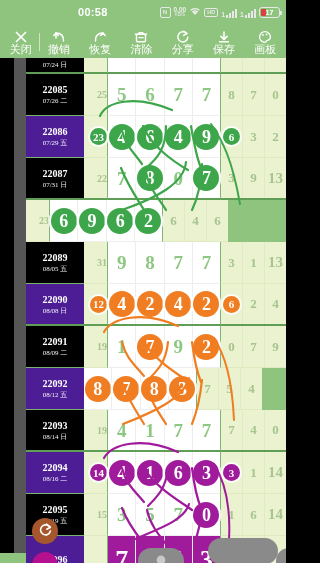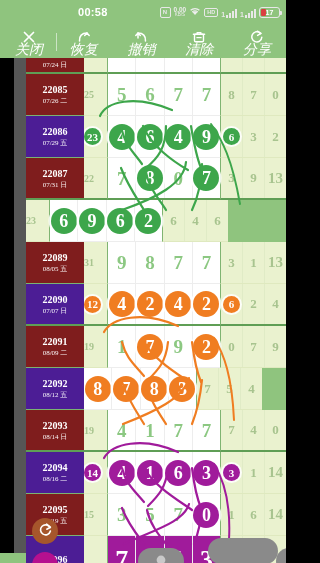--- a/index.html
+++ b/index.html
@@ -71,21 +71,21 @@
   .toolbar {
     position: absolute; top: 26px; left: 0; width: 286px; height: 32px;
     display: flex; align-items: center;
   }
   .tb-item {
     flex: 1 1 0; display: flex; flex-direction: column;
     align-items: center; justify-content: center; gap: 1px;
     color: #ffffff; height: 32px;
   }
   .tb-glyph { font-size: 13px; line-height: 13px; height: 14px; display:flex;align-items:center;justify-content:center;}
-  .tb-label { font-size: 14px; line-height: 9px; color: #ffffff; white-space: nowrap; font-style: italic; }
+  .tb-label { font-size: 11px; line-height: 9px; color: #ffffff; white-space: nowrap; }
   .tb-sep {
     width: 1px; height: 18px; background: rgba(255,255,255,.55);
     flex: 0 0 1px; margin: 0 -2px;
   }
   .tb-glyph svg { display:block; }
 
   
   .rail {
     position: absolute; left: 14px; top: 58px; width: 12px; height: 495px;
     background: #565656;
@@ -102,42 +102,42 @@
   }
   .row {
     position: relative; display: flex; width: 260px; height: 42px;
     align-items: stretch;
   }
   .row.partial { height: 16px; overflow: hidden; }
   .row.tallend { height: 48px; }
 
   .c-issue {
     width: 58px; flex: 0 0 58px;
-    background: #7f1d1d;
+    background: #000000;
     border-bottom: 1px solid #7bb472;
     display: flex; flex-direction: column;
     align-items: center; justify-content: center; gap: 1px;
     position: relative; z-index: 3;
   }
   .c-issue.alt { background: #4c1d95; }
   .issue-no {
     font-family: "Liberation Serif", "DejaVu Serif", serif;
     font-size: 10px; font-weight: 700; color: #ffffff; line-height: 12px;
   }
   .issue-date {
     font-family: "Liberation Serif", "DejaVu Serif", serif;
     font-size: 7px; color: #ffffff; line-height: 8px; opacity: .95;
   }
 
   .c-sum {
     width: 24px; flex: 0 0 24px;
     background: #eaf2cf;
     border-bottom: 1px solid #dfe9bf;
     border-right: 1px solid #7fb472;
-    display: flex; align-items: center; justify-content: flex-start;
+    display: flex; align-items: center; justify-content: flex-end;
     position: relative; z-index: 2;
   }
   .sum-plain {
     font-family: "Liberation Serif","DejaVu Serif",serif;
     font-size: 10px; color: #a8c48f; font-weight: 700;
   }
 
   .c-main {
     width: 112px; flex: 0 0 112px;
     background: #ffffff;
@@ -289,34 +289,34 @@
         <svg width="14" height="14" viewBox="0 0 14 14">
             <path d="M2.5 2.5 L11.5 11.5 M11.5 2.5 L2.5 11.5" stroke="#fff" stroke-width="1.7" stroke-linecap="round"></path>
           </svg>
       </span>
       <span class="tb-label">关闭</span>
     </div>
     <div class="tb-sep"></div>
     <div class="tb-item">
       <span class="tb-glyph">
         <svg width="14" height="14" viewBox="0 0 14 14">
+            <path d="M4 3 L4 8 M4 3 C9 3 12 6 11.5 11" stroke="#fff" stroke-width="1.5" fill="none" stroke-linecap="round"></path>
+            <path d="M4 3 L1.8 5.4 M4 3 L6.3 5.4" stroke="#fff" stroke-width="1.5" fill="none" stroke-linecap="round"></path>
+          </svg>
+      </span>
+      <span class="tb-label">撤销</span>
+    </div>
+    <div class="tb-item">
+      <span class="tb-glyph">
+        <svg width="14" height="14" viewBox="0 0 14 14">
             <path d="M10 3 C5 3 2 6 2.5 11" stroke="#fff" stroke-width="1.5" fill="none" stroke-linecap="round"></path>
             <path d="M10 3 L7.7 5.4 M10 3 L12.2 5.4" stroke="#fff" stroke-width="1.5" fill="none" stroke-linecap="round"></path>
           </svg>
       </span>
       <span class="tb-label">恢复</span>
-    </div>
-    <div class="tb-item">
-      <span class="tb-glyph">
-        <svg width="14" height="14" viewBox="0 0 14 14">
-            <path d="M4 3 L4 8 M4 3 C9 3 12 6 11.5 11" stroke="#fff" stroke-width="1.5" fill="none" stroke-linecap="round"></path>
-            <path d="M4 3 L1.8 5.4 M4 3 L6.3 5.4" stroke="#fff" stroke-width="1.5" fill="none" stroke-linecap="round"></path>
-          </svg>
-      </span>
-      <span class="tb-label">撤销</span>
     </div>
     <div class="tb-item">
       <span class="tb-glyph">
         <svg width="14" height="14" viewBox="0 0 14 14">
             <rect x="2.5" y="4.2" width="9" height="7.5" rx="1.2" stroke="#fff" stroke-width="1.4" fill="none"></rect>
             <path d="M1.4 4.2 L12.6 4.2" stroke="#fff" stroke-width="1.4" stroke-linecap="round"></path>
             <path d="M5.2 4.2 L5.2 2.6 L8.8 2.6 L8.8 4.2" stroke="#fff" stroke-width="1.3" fill="none"></path>
             <path d="M4.4 7.6 L9.6 7.6" stroke="#fff" stroke-width="1.2"></path>
           </svg>
       </span>
@@ -324,20 +324,40 @@
     </div>
     <div class="tb-item">
       <span class="tb-glyph">
         <svg width="14" height="14" viewBox="0 0 14 14">
             <path d="M10.6 3.6 A5 5 0 1 0 11.8 7.2" stroke="#fff" stroke-width="1.5" fill="none" stroke-linecap="round"></path>
             <path d="M7.4 1.2 L11 3.4 L7.6 5.4" stroke="#fff" stroke-width="1.5" fill="none" stroke-linecap="round" stroke-linejoin="round"></path>
           </svg>
       </span>
       <span class="tb-label">分享</span>
     </div>
+    <div class="tb-item">
+      <span class="tb-glyph">
+        <svg width="14" height="14" viewBox="0 0 14 14">
+            <path d="M7 2 L7 9" stroke="#fff" stroke-width="1.6" stroke-linecap="round"></path>
+            <path d="M4 6.4 L7 9.4 L10 6.4" stroke="#fff" stroke-width="1.6" fill="none" stroke-linecap="round" stroke-linejoin="round"></path>
+            <path d="M2.6 11.8 L11.4 11.8" stroke="#fff" stroke-width="1.6" stroke-linecap="round"></path>
+          </svg>
+      </span>
+      <span class="tb-label">保存</span>
+    </div>
+    <div class="tb-item">
+      <span class="tb-glyph">
+        <svg width="14" height="14" viewBox="0 0 14 14">
+            <path d="M7 1.6 A5.4 5.4 0 1 0 7 12.4 C8.4 12.4 8 11.2 8.6 10.6 C9.2 10 12.4 10.6 12.4 7 A5.4 5.4 0 0 0 7 1.6 Z" stroke="#fff" stroke-width="1.3" fill="none"></path>
+            <circle cx="5" cy="5" r=".9" fill="#fff"></circle>
+            <circle cx="8.6" cy="4.4" r=".9" fill="#fff"></circle>
+          </svg>
+      </span>
+      <span class="tb-label">画板</span>
+    </div>
   </div>
 
   <div class="rail-left-black"></div>
   <div class="rail"></div>
 
   <div class="table">
 
     <div class="row partial gsep">
       <div class="c-issue">
         <span class="issue-date">07/24 日</span>
@@ -519,21 +539,21 @@
               <span class="t-plain">1</span>
             </div>
             <div class="tcell">
               <span class="t-plain small">13</span>
             </div>
           </div>
         </div>
         <div class="row gsep">
           <div class="c-issue alt">
             <span class="issue-no">22090</span>
-            <span class="issue-date">07/07 日</span>
+            <span class="issue-date">08/08 日</span>
           </div>
           <div class="c-sum">
             <span class="ball sm o">12</span>
           </div>
           <div class="c-main">
             <div class="cell">
               <span class="ball o">4</span>
             </div>
             <div class="cell">
               <span class="ball o">2</span>

